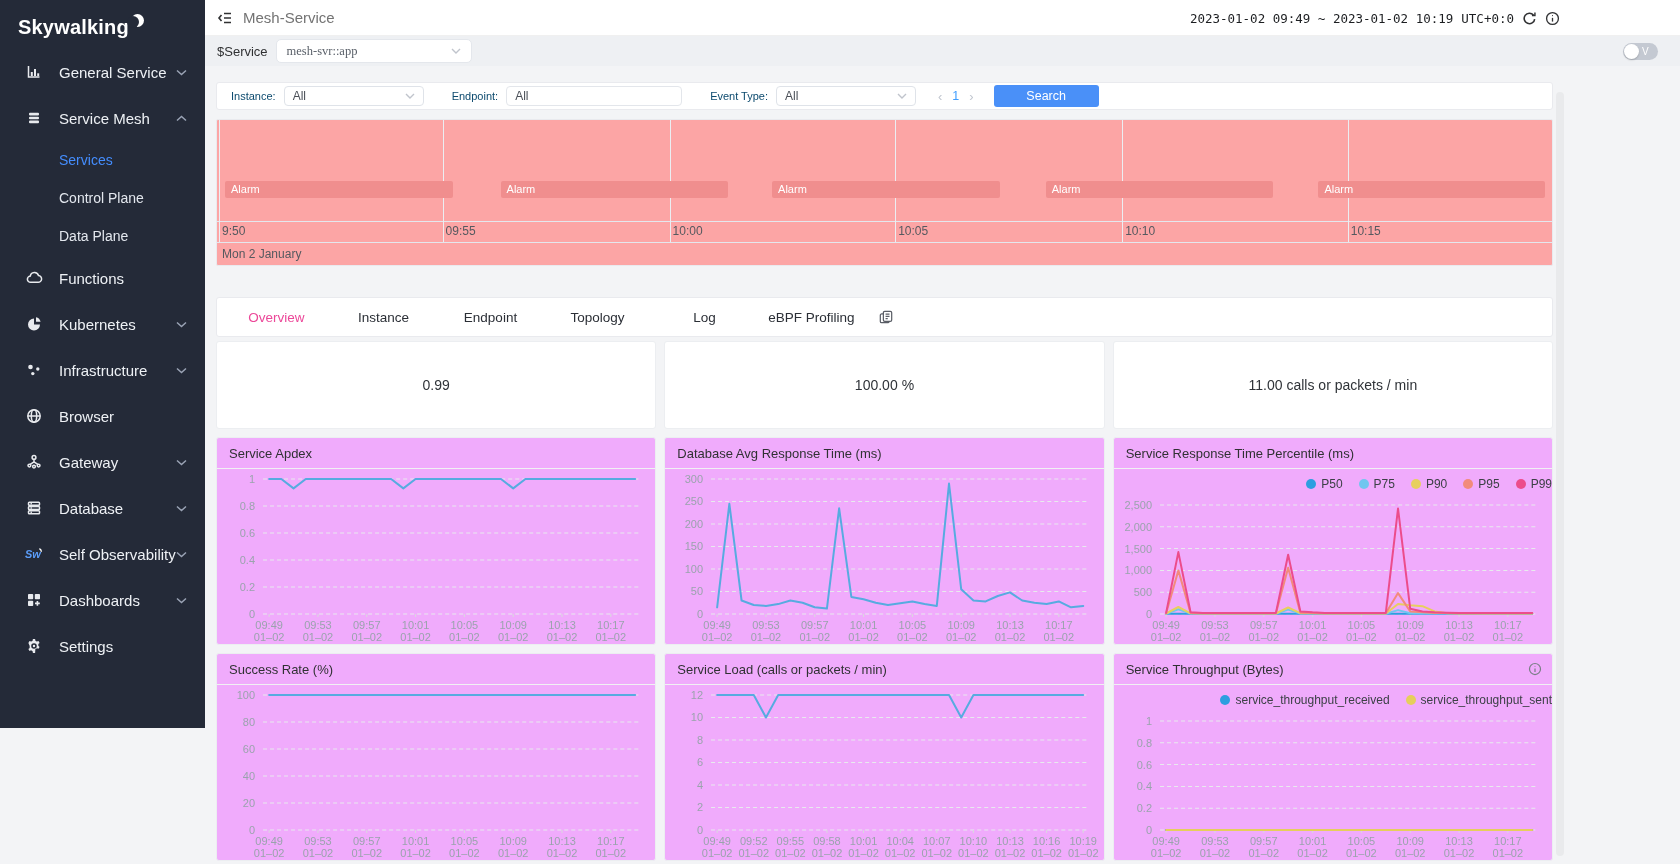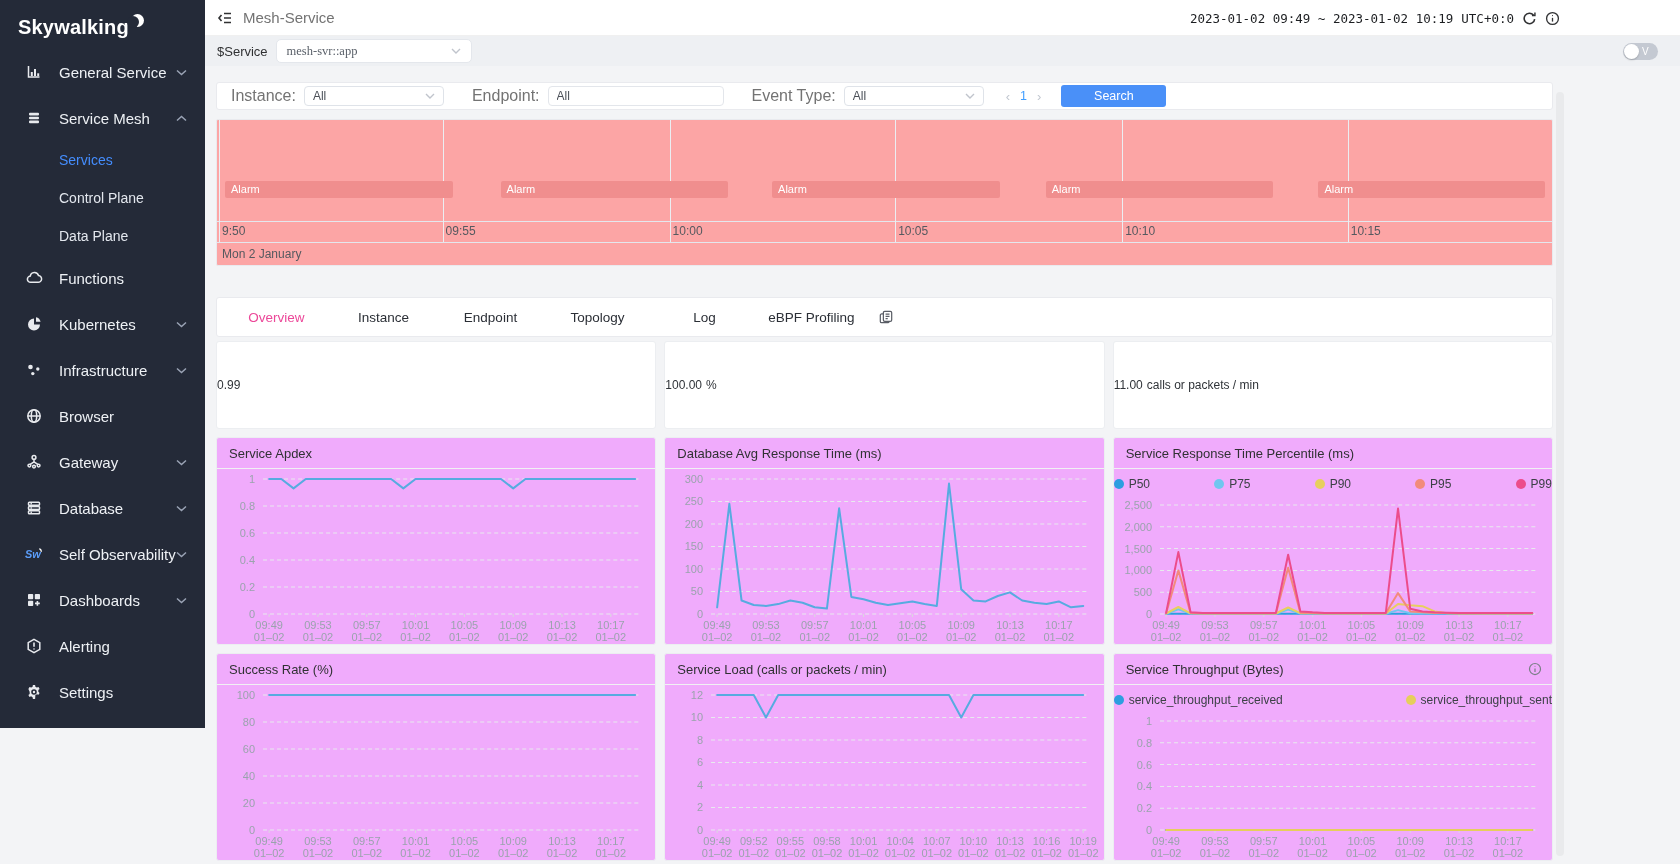--- a/index.html
+++ b/index.html
@@ -36,21 +36,21 @@
   .svc-select { width:196px; height:24px; background:#fff; border:1px solid #e4e7ec; border-radius:5px; display:flex; align-items:center; padding:0 10px; cursor:pointer;font-family:Liberation Serif, serif; }
   .svc-select .val { flex:1; font-size:12.5px; color:#5a6069; }
   .svc-select .chev { color:#c0c4cc; display:flex; }
   .toggle { position:absolute; right:22px; width:35px; height:17px; border-radius:9px; background:#c4c9d2; display:flex; align-items:center; cursor:pointer; }
   .toggle .knob { width:15px; height:15px; border-radius:50%; background:#fff; margin-left:1px; box-shadow:0 1px 2px rgba(0,0,0,.2); }
   .toggle .tog-label { color:#fff; font-size:10px; margin-left:3px; }
 
   .content { width:1337px; margin-left:11px; }
 
   .filter-panel { margin-top:16px; height:28px; background:#fff; border:1px solid #e9eaee; border-radius:3px; display:flex; align-items:center; padding:0 14px; gap:8px; }
-  .f-label { font-size:16px; color:#737373; }
+  .f-label { font-size:11px; color:#0c4a6e; }
   .f-select, .f-input { height:20px; background:#fff; border:1px solid #dfe3e9; border-radius:4px; display:flex; align-items:center; padding:0 8px; font-size:12px; color:#4a4f57; }
   .f-select { width:140px; justify-content:space-between; cursor:pointer; }
   .f-input { width:176px; border:1px solid #e3e6eb; font-family:inherit; }
   .f-gap { width:12px; }
   .pager { display:flex; align-items:center; gap:10px; margin-left:14px; font-size:12.5px; }
   .pg-arrow { color:#c0c6cf; cursor:pointer; font-size:13px; }
   .pg-num { color:#409eff; cursor:pointer; }
   .search-btn { width:105px; height:22px; background:#4a90f8; color:#fff; border:none; border-radius:3px; font-size:12.5px; margin-left:12px; cursor:pointer; font-family:inherit; }
 
   
@@ -64,29 +64,29 @@
   .tl-date { height:23px; border-top:1px solid #e4e7ed; font-size:12px; color:#55595f; padding:4px 0 0 5px; }
 
   
   .tab-panel { margin-top:31px; height:40px; background:#fff; border:1px solid #e9eaee; border-radius:3px; display:flex; align-items:center; padding-left:6px; }
   .tab { width:107px; text-align:center; font-size:13.5px; color:#2b2f36; cursor:pointer; }
   .tab.active { color:#ec4899; }
   .tab-icon { margin-left:14px; display:flex; color:#5a5e66; cursor:pointer; }
 
   
   .metric-row { margin-top:4px; display:grid; grid-template-columns:repeat(3,1fr); gap:8px; }
-  .metric-card { background:#fff; border:1px solid #eceef1; border-radius:3px; height:88px; display:flex; align-items:center; justify-content:flex-start; gap:4px; font-size:12px; color:#2f3338; }
+  .metric-card { background:#fff; border:1px solid #eceef1; border-radius:3px; height:88px; display:flex; align-items:center; justify-content:center; gap:4px; font-size:14px; color:#2f3338; }
 
   
   .charts-row { margin-top:8px; display:grid; grid-template-columns:repeat(3,1fr); gap:8px; }
   .chart-card { background:#f0abfc; border:1px solid #eceef1; border-radius:3px; height:208px; overflow:hidden; }
   .chart-head { height:31px; display:flex; align-items:center; padding:0 12px; font-size:13px; color:#303133; border-bottom:1px solid #f0f1f3; position:relative; }
   .chart-head .head-icon { position:absolute; right:10px; display:flex; color:#7a7f87; cursor:pointer; }
   .chart-body { height:177px; }
-  .legend { height:26px; display:flex; align-items:center; justify-content:space-between; gap:16px; font-size:12px; color:#3c4046; padding-top:4px; }
+  .legend { height:26px; display:flex; align-items:center; justify-content:flex-end; gap:16px; font-size:12px; color:#3c4046; padding-top:4px; }
   .legend .dot { width:10px; height:10px; border-radius:50%; display:inline-block; margin-right:5px; vertical-align:-1px; }
 
   .right-scrollbar { position:absolute; left:1556px; top:92px; width:8px; height:764px; background:#e9eaec; border-radius:4px; }
 </style>
 </head>
 <body>
 
 <div class="app">
   <aside class="sidebar">
     <div class="logo">
@@ -230,30 +230,20 @@
               <rect x="2" y="8.8" width="5.2" height="5.2" rx="0.8" fill="currentColor"></rect>
               <path d="M11.4 9v4.8M9 11.4h4.8" stroke="currentColor" stroke-width="1.6"></path>
             </svg>
           </span>
           <span class="sb-label">Dashboards</span>
           <span class="sb-chev">
             <svg width="11" height="7" viewBox="0 0 11 7" fill="none" stroke="currentColor" stroke-width="1.5">
               <path d="M1 1.5 5.5 5.5 10 1.5"></path>
             </svg>
           </span>
-        </div>
-        <div class="sb-item">
-          <span class="sb-icon">
-            <svg width="16" height="16" viewBox="0 0 16 16">
-              <path d="M8 1.3 13.8 4.6v6.8L8 14.7 2.2 11.4V4.6z" fill="none" stroke="currentColor" stroke-width="1.5"></path>
-              <path d="M8 4.6v4.2" stroke="currentColor" stroke-width="1.6"></path>
-              <circle cx="8" cy="11" r="0.8" fill="currentColor"></circle>
-            </svg>
-          </span>
-          <span class="sb-label">Alerting</span>
         </div>
         <div class="sb-item">
           <span class="sb-icon">
             <svg width="16" height="16" viewBox="0 0 16 16">
               <path fill="currentColor" d="M8 5.2A2.8 2.8 0 1 0 8 10.8 2.8 2.8 0 0 0 8 5.2zm0 1.6A1.2 1.2 0 1 1 8 9.2 1.2 1.2 0 0 1 8 6.8zM6.9 1h2.2l.3 1.7a5.5 5.5 0 0 1 1.5.9l1.6-.6 1.1 1.9-1.3 1.1a5.6 5.6 0 0 1 0 1.8l1.3 1.1-1.1 1.9-1.6-.6a5.5 5.5 0 0 1-1.5.9L9.1 15H6.9l-.3-1.8a5.5 5.5 0 0 1-1.5-.9l-1.6.6-1.1-1.9 1.3-1.1a5.6 5.6 0 0 1 0-1.8L2.4 4.9l1.1-1.9 1.6.6a5.5 5.5 0 0 1 1.5-.9z"></path>
             </svg>
           </span>
           <span class="sb-label">Settings</span>
         </div>
       </nav>

